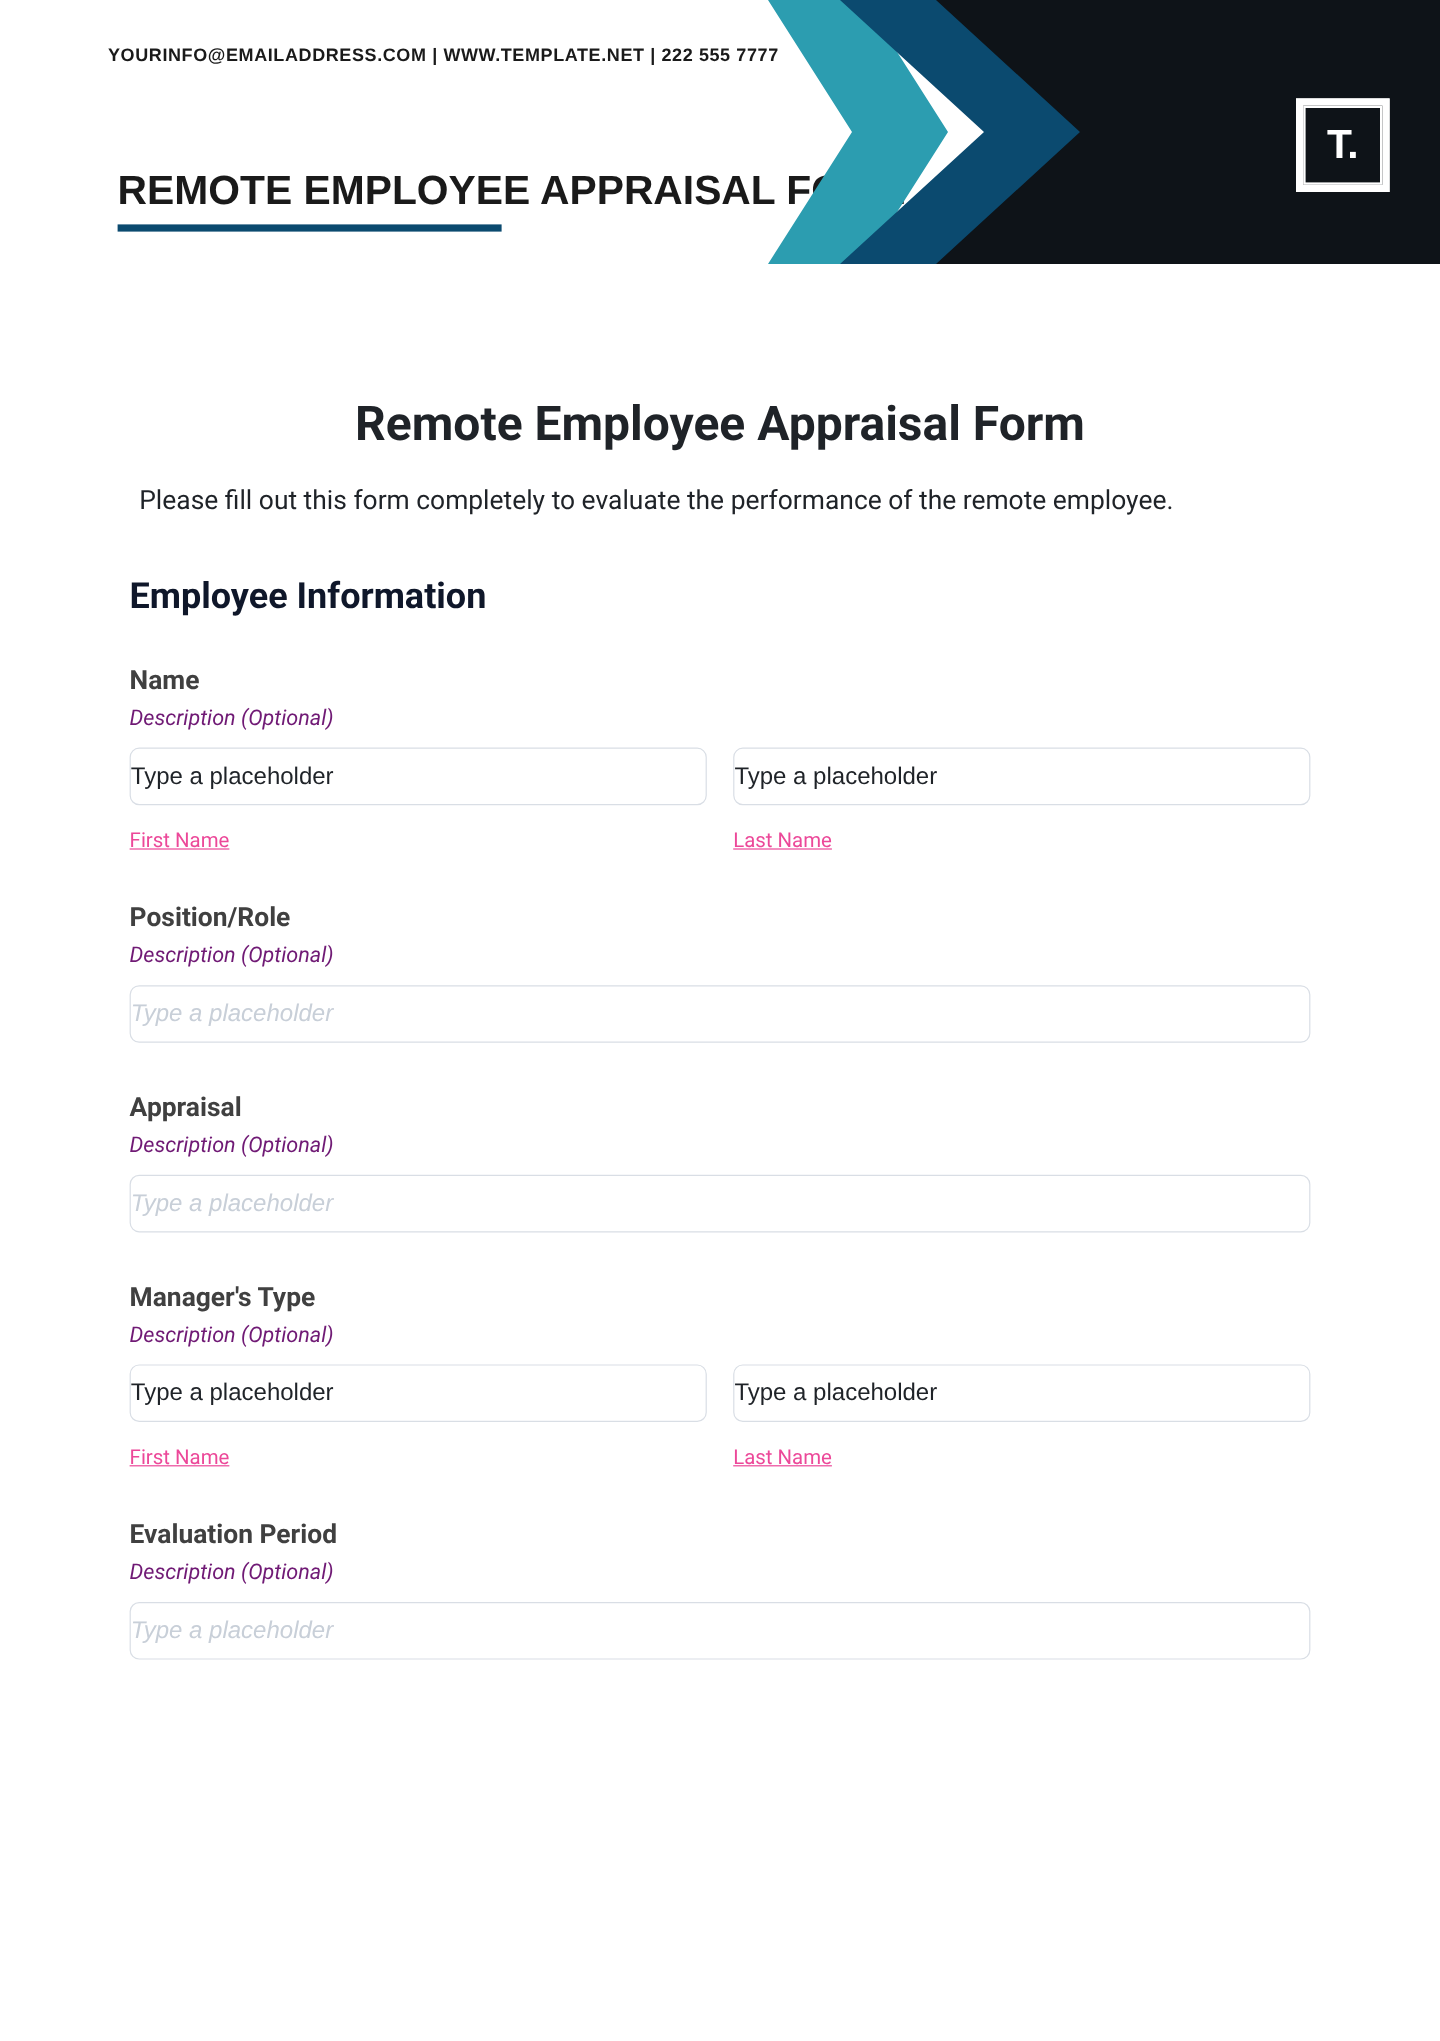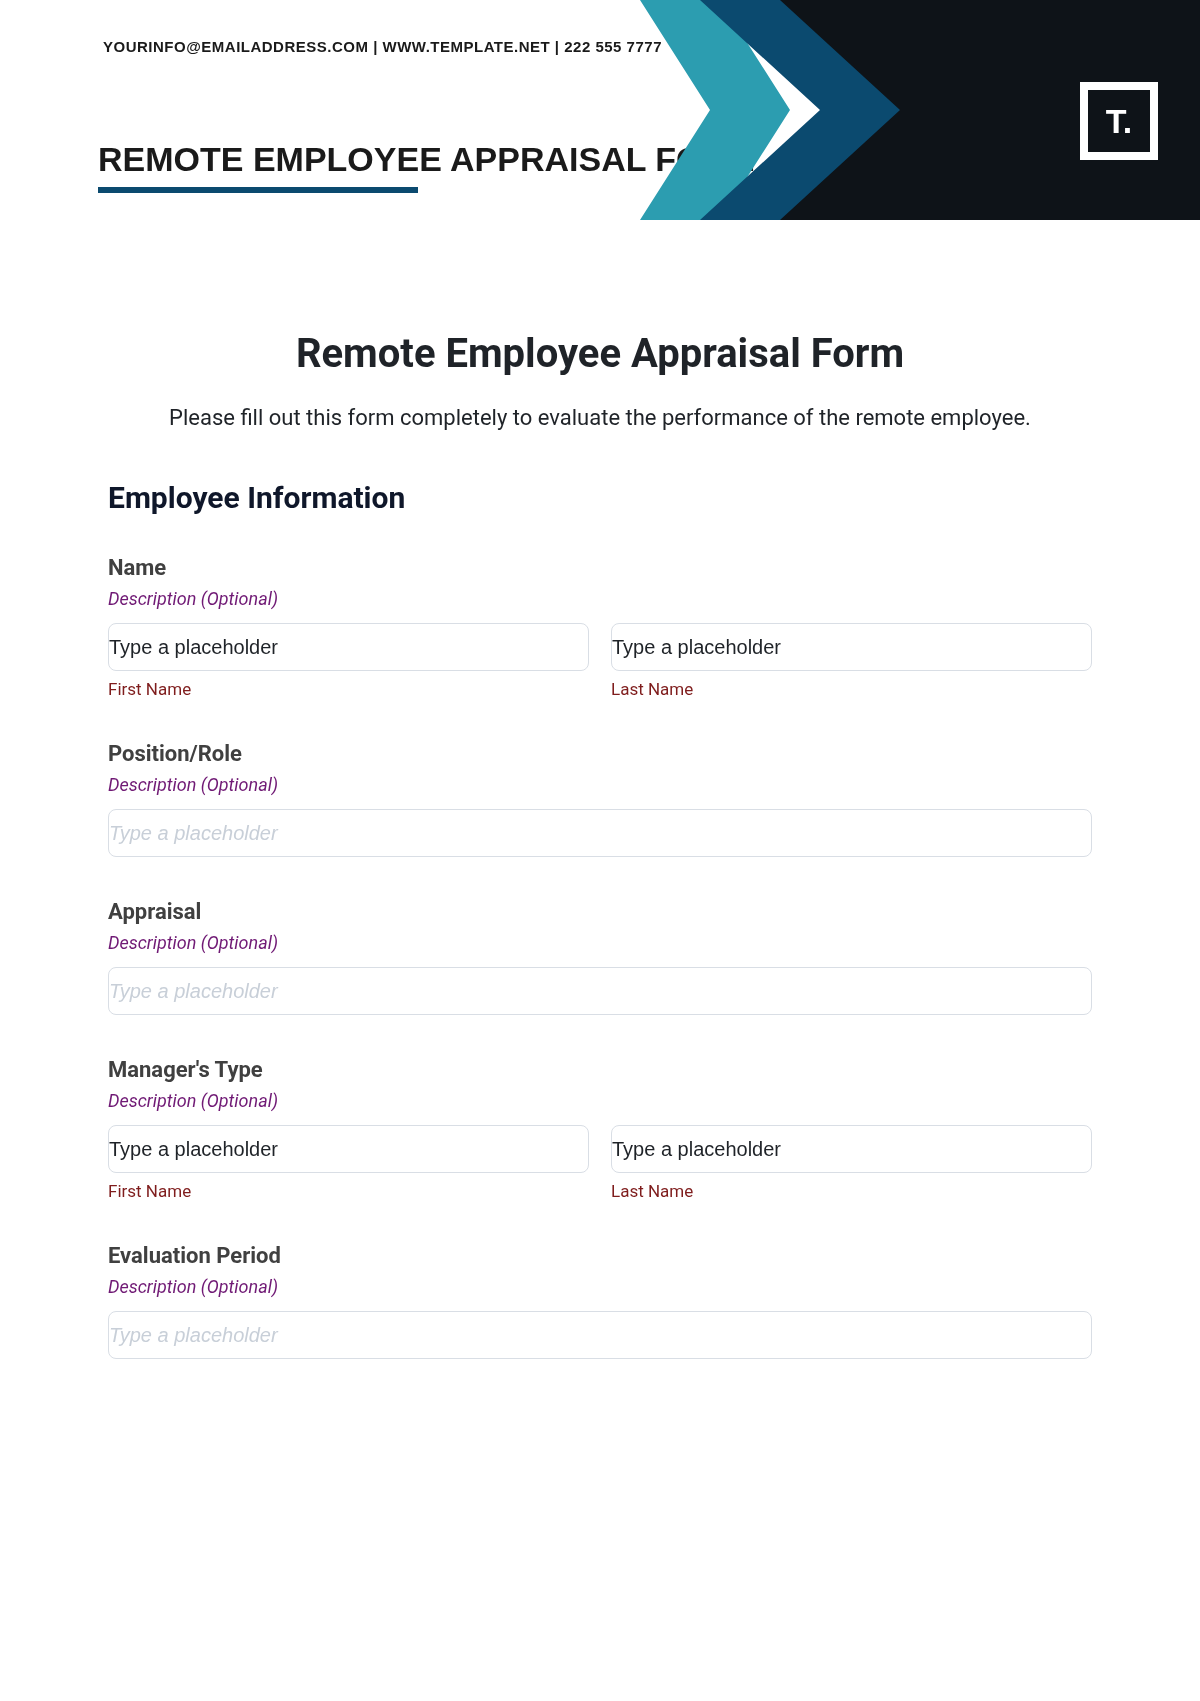--- a/index.html
+++ b/index.html
@@ -9,21 +9,21 @@
   background: #fff;
   color: #1a1a1a;
 }
 .header-bar {
   position: relative;
   height: 220px;
 }
 .contact-info {
   position: absolute;
   top: 38px;
-  left: 103px;
+  left: 90px;
   font-size: 15px;
   font-weight: 700;
   letter-spacing: 0.5px;
   text-transform: uppercase;
   font-family: "Arial Black", Arial, sans-serif;
 }
 .title-block {
   position: absolute;
   top: 140px;
   left: 98px;
@@ -82,21 +82,20 @@
   font-size: 40px;
   font-weight: 700;
   color: #1f2328;
   margin-bottom: 28px;
 }
 .form-intro {
   font-size: 22px;
   color: #1f2328;
   margin-bottom: 50px;
   padding: 0 8px;
-  text-align: center;
 }
 .section-heading {
   font-size: 30px;
   font-weight: 700;
   color: #0f172a;
   margin-bottom: 40px;
 }
 .field-block {
   margin-bottom: 42px;
 }
@@ -133,22 +132,23 @@
 .text-input::placeholder {
   color: #c8cfd8;
   font-style: italic;
 }
 .text-input.filled {
   color: #1f2328;
   font-style: normal;
 }
 .sub-label {
   font-size: 17px;
-  color: #7f1d1d;
-  margin-top: 8px;
+  color: #ec4899;
+  margin-top: 20px;
+  text-decoration: underline;
 }
 </style>
 </head>
 <body>
 
 <div class="header-bar">
   <div class="contact-info">YOURINFO@EMAILADDRESS.COM  |  WWW.TEMPLATE.NET  |  222 555 7777</div>
   <div class="title-block">
     <div class="title-text">REMOTE EMPLOYEE APPRAISAL FORM</div>
     <div class="title-underline"></div>

